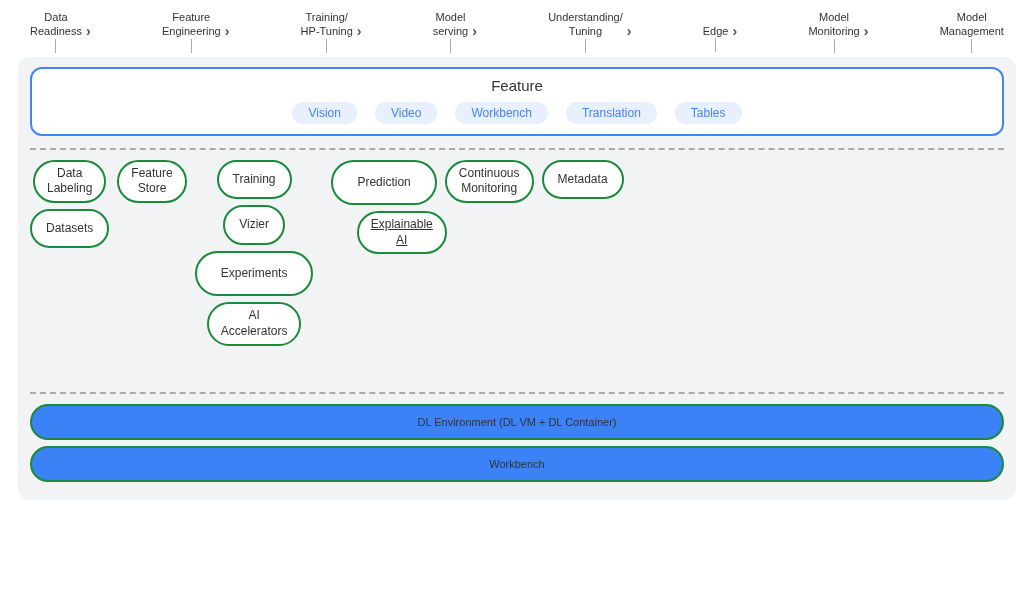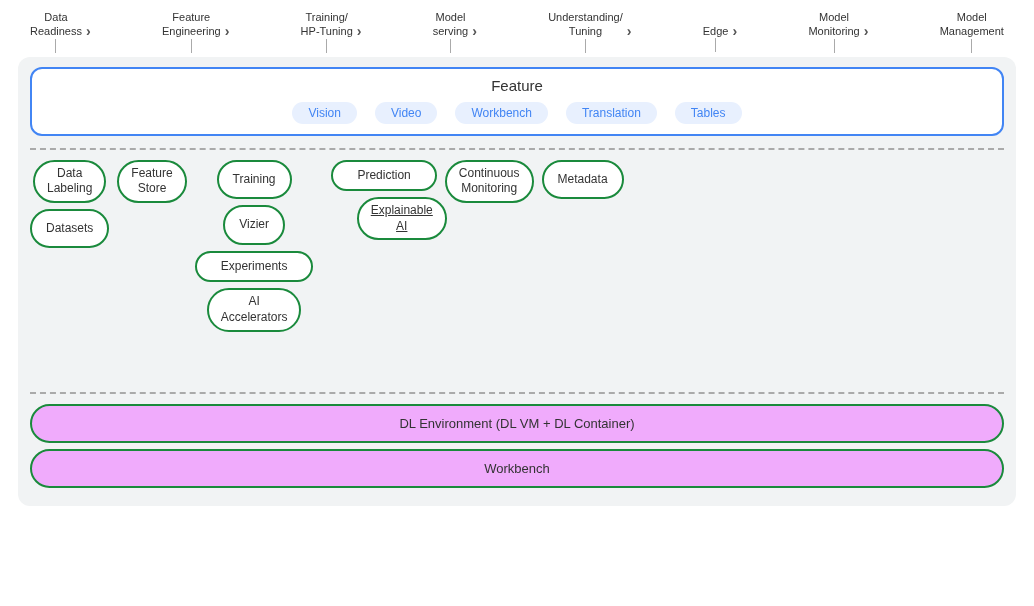--- a/index.html
+++ b/index.html
@@ -81,21 +81,21 @@
       background: #fff;
       padding: 10px 14px;
       font-size: 12px;
       color: #333;
       text-align: center;
       white-space: nowrap;
       line-height: 1.3;
     }
 
     .component-pill.wide {
-      padding: 6px 24px;
+      padding: 13px 24px;
     }
 
     .component-pill.two-line {
       padding: 4px 12px;
       line-height: 1.3;
     }
 
     
     .pipelines-bar {
       background: #1a8a3c;
@@ -109,23 +109,23 @@
     }
 
     
     .bottom-section {
       margin-top: 6px;
     }
 
     .bottom-pill {
       border: 2px solid #1a8a3c;
       border-radius: 30px;
-      background: #f0abfc;
+      background: #3b82f6;
       padding: 10px 20px;
-      font-size: 13px;
+      font-size: 11px;
       color: #333;
       text-align: center;
       margin-bottom: 6px;
       width: 100%;
     }
 
     .col-stack {
       display: flex;
       flex-direction: column;
       gap: 6px;

